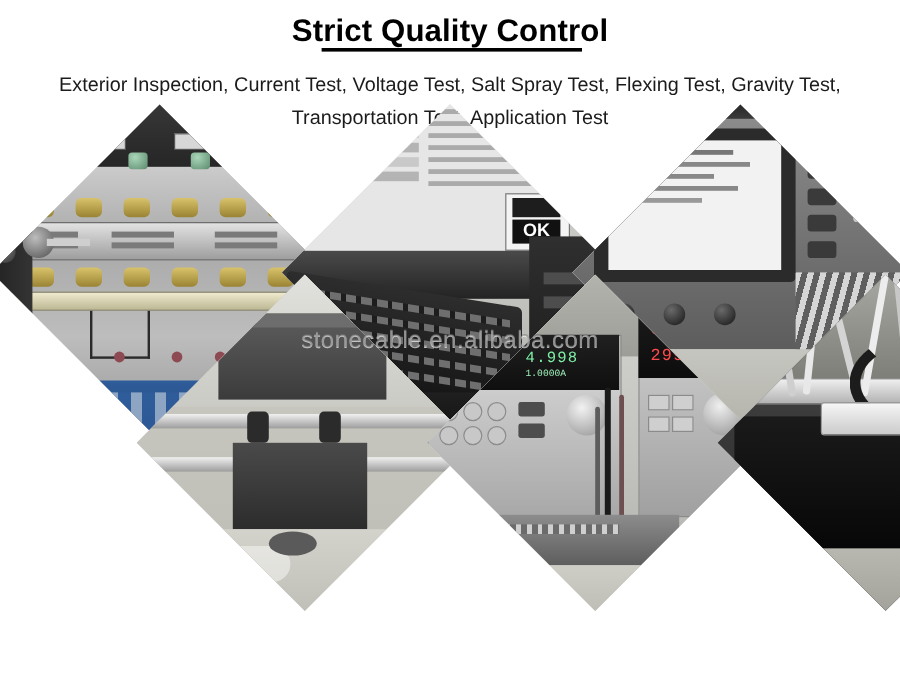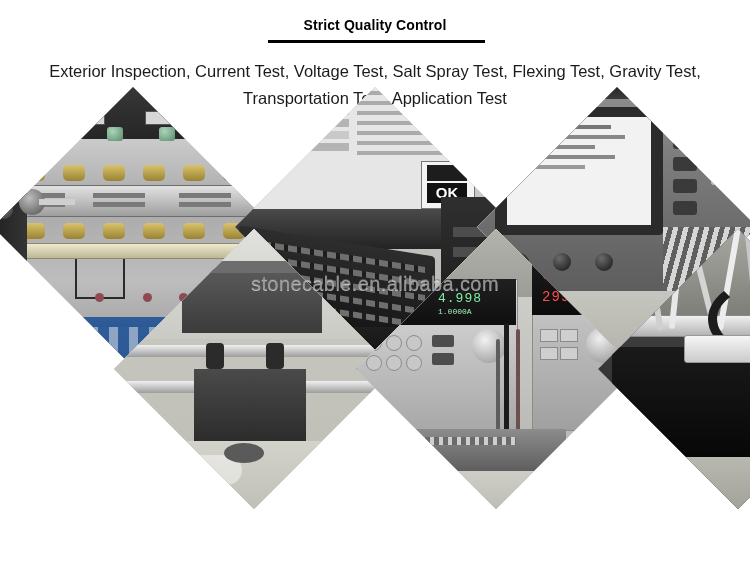--- a/index.html
+++ b/index.html
@@ -21,21 +21,21 @@
     position: absolute;
     left: 0;
     top: 0;
     width: 750px;
     text-align: center;
   }
   .page-title {
     margin: 0;
     padding-top: 12px;
     font-family: "Liberation Sans", sans-serif;
-    font-size: 14px;
+    font-size: 26px;
     font-weight: bold;
     color: #000000;
     letter-spacing: 0.1px;
     line-height: 26px;
   }
   .title-underline {
     position: absolute;
     left: 268px;
     top: 40px;
     width: 217px;

